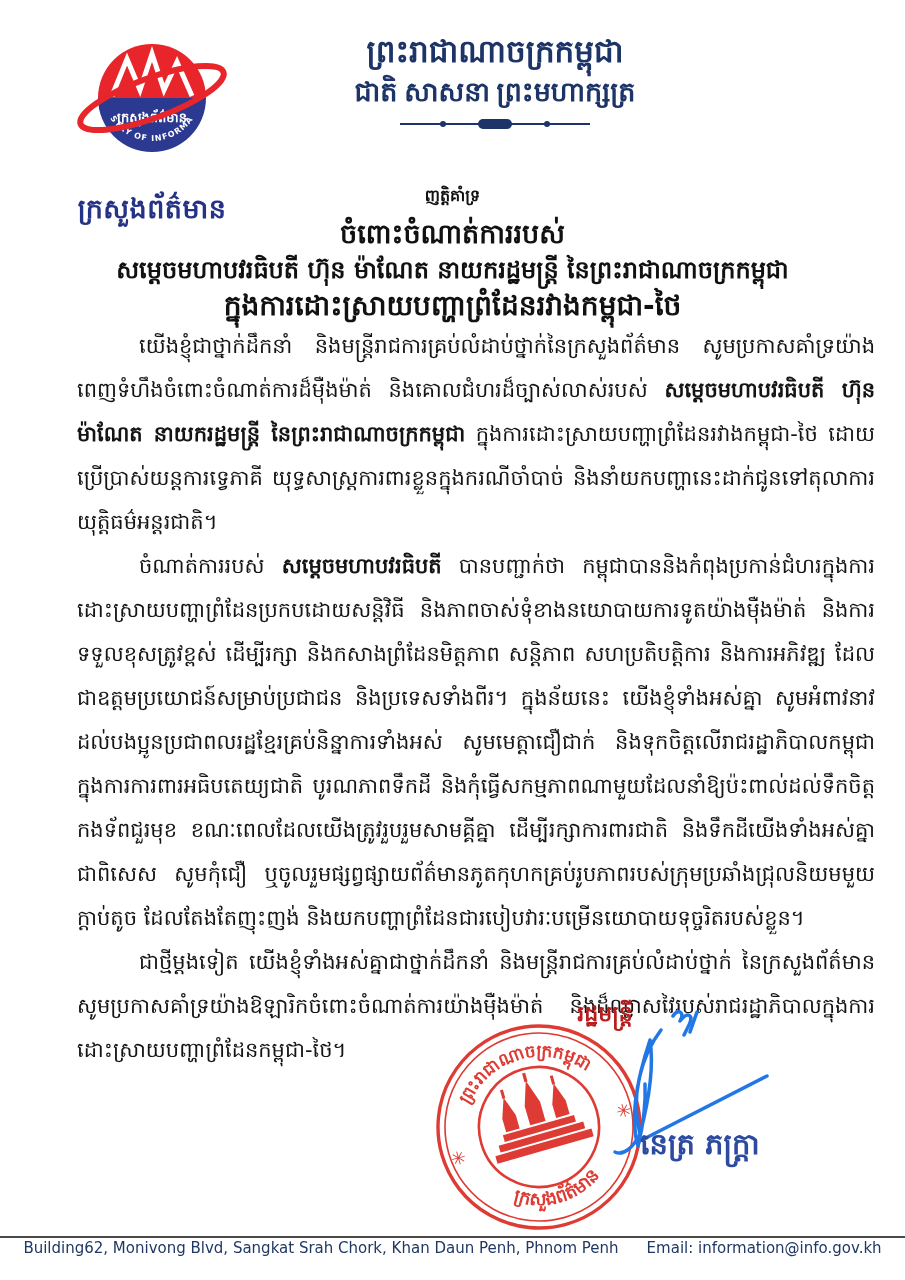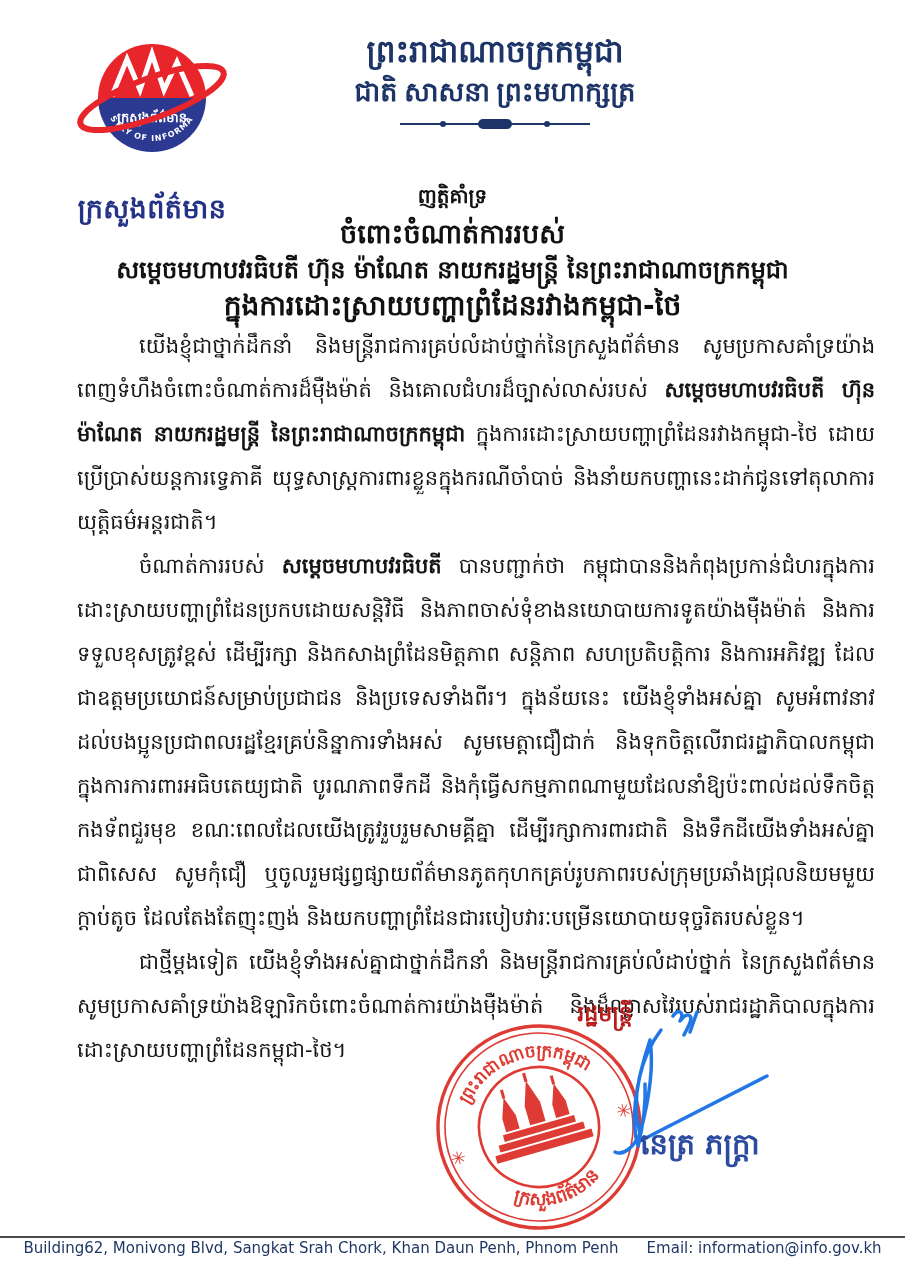--- a/index.html
+++ b/index.html
@@ -15,21 +15,21 @@
   .nat-line1{font-size:31px;font-weight:bold;line-height:42px;}
   .nat-line2{font-size:27px;font-weight:bold;line-height:40px;font-family:Liberation Serif, serif;}
   .divider{margin:6px auto 0;width:190px;height:12px;position:relative;}
   .divider .bar{position:absolute;top:5px;left:0;right:0;height:2px;background:#1c3467;}
   .divider .gem{position:absolute;top:1px;left:50%;transform:translateX(-50%);
     width:34px;height:10px;background:#1c3467;border-radius:5px;}
   .divider .dot{position:absolute;top:3px;width:6px;height:6px;background:#1c3467;border-radius:50%;}
   .divider .dot.l{left:40px}.divider .dot.r{right:40px}
   
   .title-block{position:absolute;left:0;top:176px;width:905px;text-align:center;color:#111;}
-  .t1{font-size:20px;font-weight:bold;line-height:40px;}
+  .t1{font-size:16px;font-weight:bold;line-height:40px;}
   .t2{font-size:27px;font-weight:bold;line-height:36px;}
   .t3{font-size:24px;font-weight:bold;line-height:36px;}
   .t4{font-size:28px;font-weight:bold;line-height:36px;}
   
   .body-block{position:absolute;left:57px;top:324px;width:798px;
     font-size:21px;line-height:44px;text-align:justify;color:#141414;margin-left:20px;}
   .body-block p{margin:0;text-indent:62px;}
   .b{font-weight:bold;}
   
   .date-block{position:absolute;left:395px;top:900px;width:475px;text-align:center;

